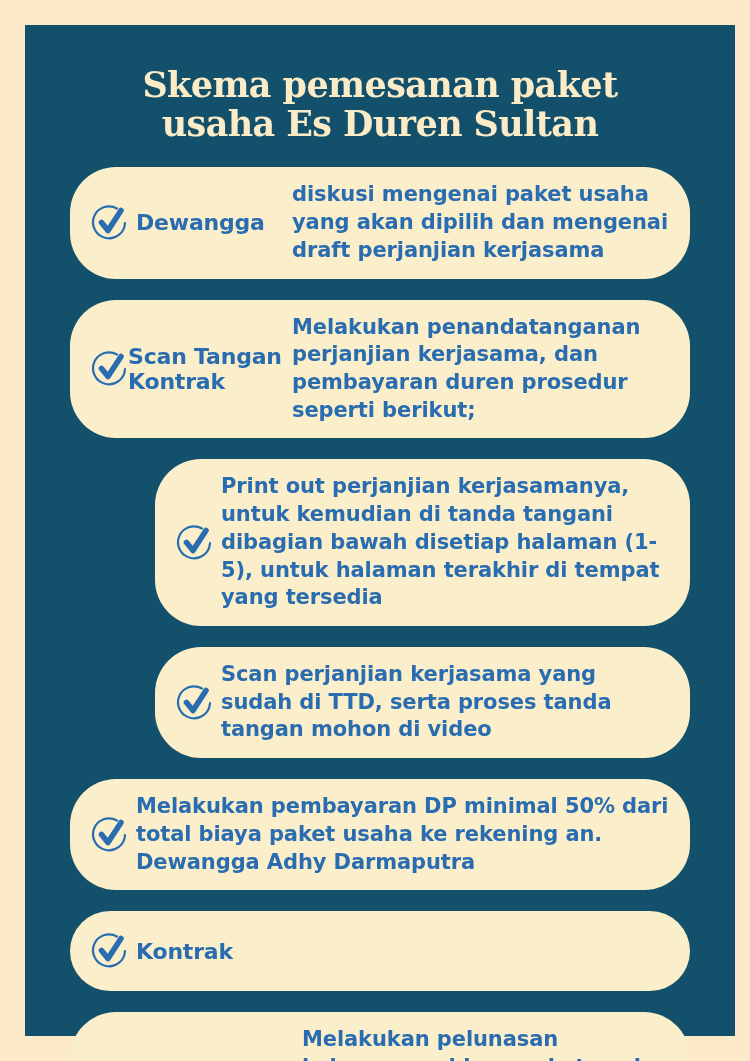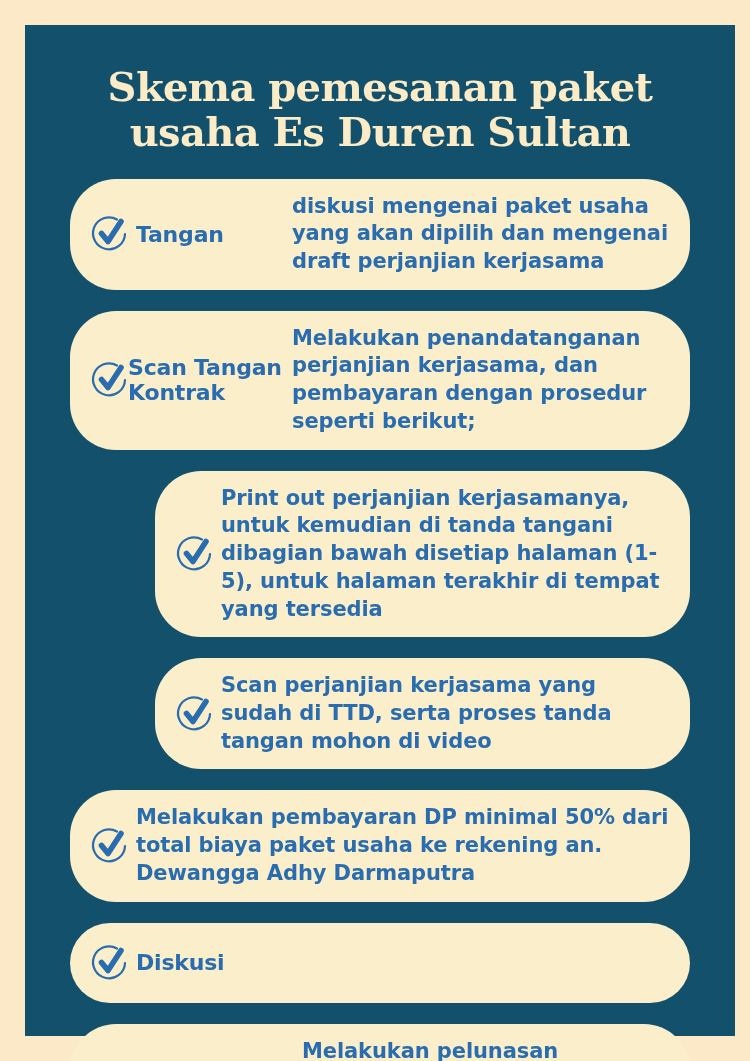--- a/index.html
+++ b/index.html
@@ -24,21 +24,21 @@
     box-sizing: border-box;
     padding: 0;
   }
 
   .title {
     margin: 0;
     padding: 40px 55px 0 55px;
     color: #FBEBC6;
     font-family: "DejaVu Serif", serif;
     font-weight: bold;
-    font-size: 40px;
+    font-size: 35px;
     line-height: 1.12;
     text-align: center;
     letter-spacing: -0.6px;
   }
   .title-line { display: block; }
 
   .steps {
     margin: 0;
     padding: 24px 0 0 0;
     list-style: none;
@@ -106,33 +106,33 @@
 
   <ul class="steps">
 
     <li class="card">
       <span class="icon-wrap">
         <svg class="check-icon" width="44" height="44" viewBox="0 0 44 44">
           <path d="M30 7.5 A16 16 0 1 0 38 22" fill="none" stroke="#2A6CB0" stroke-width="2.2" stroke-linecap="round"></path>
           <path d="M14.5 21.5 L21 29.5 L34 9.5" fill="none" stroke="#2A6CB0" stroke-width="5.6" stroke-linecap="round" stroke-linejoin="round"></path>
         </svg>
       </span>
-      <span class="label">Tangan</span>
+      <span class="label">Dewangga</span>
       <span class="body">diskusi mengenai paket usaha yang akan dipilih dan mengenai draft perjanjian kerjasama</span>
     </li>
 
     <li class="card tight">
       <span class="icon-wrap">
         <svg class="check-icon" width="44" height="44" viewBox="0 0 44 44">
           <path d="M30 7.5 A16 16 0 1 0 38 22" fill="none" stroke="#2A6CB0" stroke-width="2.2" stroke-linecap="round"></path>
           <path d="M14.5 21.5 L21 29.5 L34 9.5" fill="none" stroke="#2A6CB0" stroke-width="5.6" stroke-linecap="round" stroke-linejoin="round"></path>
         </svg>
       </span>
       <span class="label">Scan Tangan Kontrak</span>
-      <span class="body">Melakukan penandatanganan perjanjian kerjasama, dan pembayaran dengan prosedur seperti berikut;</span>
+      <span class="body">Melakukan penandatanganan perjanjian kerjasama, dan pembayaran duren prosedur seperti berikut;</span>
     </li>
 
     <li class="card indent no-label">
       <span class="icon-wrap">
         <svg class="check-icon" width="44" height="44" viewBox="0 0 44 44">
           <path d="M30 7.5 A16 16 0 1 0 38 22" fill="none" stroke="#2A6CB0" stroke-width="2.2" stroke-linecap="round"></path>
           <path d="M14.5 21.5 L21 29.5 L34 9.5" fill="none" stroke="#2A6CB0" stroke-width="5.6" stroke-linecap="round" stroke-linejoin="round"></path>
         </svg>
       </span>
       <span class="body">Print out perjanjian kerjasamanya, untuk kemudian di tanda tangani dibagian bawah disetiap halaman  (1-5), untuk halaman terakhir di tempat yang tersedia</span>
@@ -158,21 +158,21 @@
       <span class="body">Melakukan pembayaran DP minimal 50% dari total biaya paket usaha ke rekening an. Dewangga Adhy Darmaputra</span>
     </li>
 
     <li class="card">
       <span class="icon-wrap">
         <svg class="check-icon" width="44" height="44" viewBox="0 0 44 44">
           <path d="M30 7.5 A16 16 0 1 0 38 22" fill="none" stroke="#2A6CB0" stroke-width="2.2" stroke-linecap="round"></path>
           <path d="M14.5 21.5 L21 29.5 L34 9.5" fill="none" stroke="#2A6CB0" stroke-width="5.6" stroke-linecap="round" stroke-linejoin="round"></path>
         </svg>
       </span>
-      <span class="label">Diskusi</span>
+      <span class="label">Kontrak</span>
     </li>
 
     <li class="card wide-label">
       <span class="icon-wrap">
         <svg class="check-icon" width="44" height="44" viewBox="0 0 44 44">
           <path d="M30 7.5 A16 16 0 1 0 38 22" fill="none" stroke="#2A6CB0" stroke-width="2.2" stroke-linecap="round"></path>
           <path d="M14.5 21.5 L21 29.5 L34 9.5" fill="none" stroke="#2A6CB0" stroke-width="5.6" stroke-linecap="round" stroke-linejoin="round"></path>
         </svg>
       </span>
       <span class="label">Paket Usaha siap dikirim</span>

